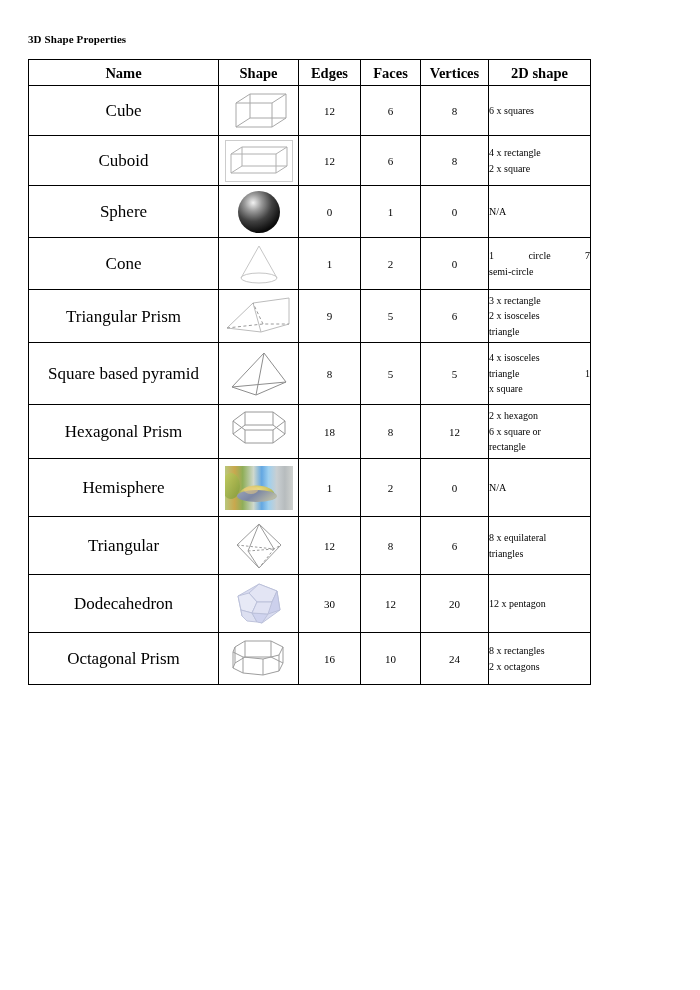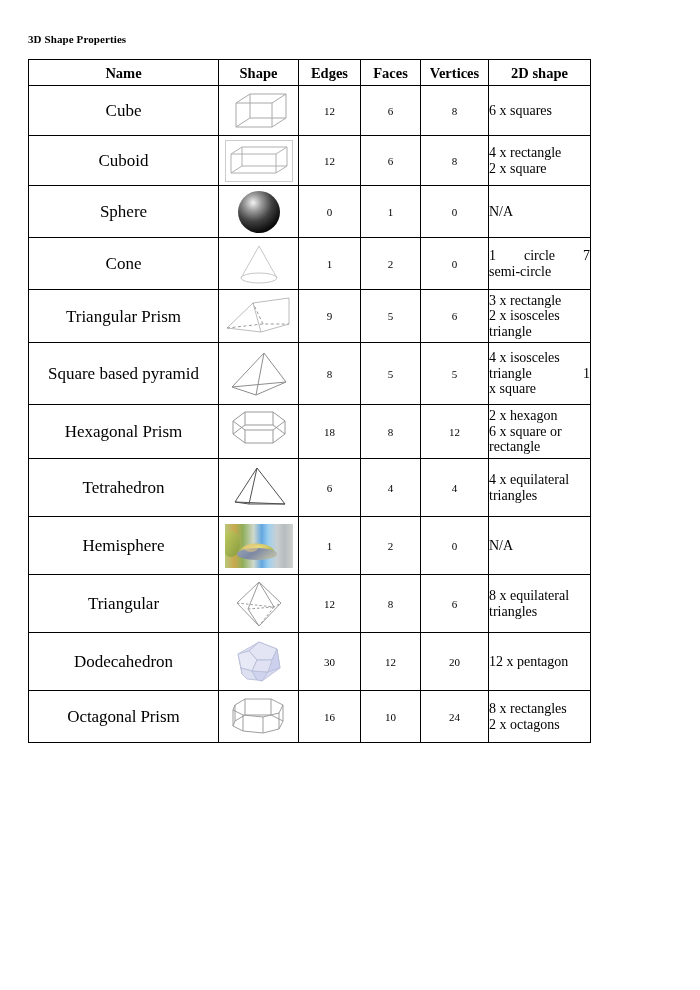--- a/index.html
+++ b/index.html
@@ -73,21 +73,21 @@
     font-size: 11px;
     vertical-align: middle;
   }
   td.shape-cell {
     text-align: center;
     vertical-align: middle;
     padding: 2px 0;
   }
   td.twod-cell {
     vertical-align: bottom;
-    font-size: 14px;
+    font-size: 10px;
     line-height: 15.5px;
     padding: 0 1px 1px 2px;
     text-align: justify;
     text-justify: inter-word;
     hyphens: none;
   }
   td.twod-cell .j {
     display: block;
     text-align: justify;
     text-align-last: left;
@@ -289,39 +289,20 @@
         <td class="num-cell">8</td>
         <td class="num-cell">12</td>
         <td class="twod-cell">
           <span class="j">2 x hexagon</span>
           <span class="j">6 x square or</span>
           <span class="j">rectangle</span>
         </td>
       </tr>
 
 
-      <tr style="height:58px">
-        <td class="name-cell">Tetrahedron</td>
-        <td class="shape-cell">
-          <svg class="shape-art" width="64" height="48" viewBox="0 0 64 48">
-            <g fill="none" stroke="#4f4f4f" stroke-width="1">
-              <path d="M30 4 L8 38 L58 40 Z"></path>
-              <path d="M30 4 L22 40 L8 38"></path>
-              <path d="M22 40 L58 40"></path>
-            </g>
-          </svg>
-        </td>
-        <td class="num-cell">6</td>
-        <td class="num-cell">4</td>
-        <td class="num-cell">4</td>
-        <td class="twod-cell">
-          <span class="j">4 x equilateral</span>
-          <span class="j">triangles</span>
-        </td>
-      </tr>
 
       <tr style="height:58px">
         <td class="name-cell">Hemisphere</td>
         <td class="shape-cell">
           <svg class="hemi-photo" viewBox="0 0 68 44" preserveAspectRatio="none">
             <defs>
               <linearGradient id="bgphoto" x1="0" y1="0" x2="1" y2="0">
                 <stop offset="0%" stop-color="#b9c77a"></stop>
                 <stop offset="14%" stop-color="#c9a84e"></stop>
                 <stop offset="26%" stop-color="#8fae58"></stop>

